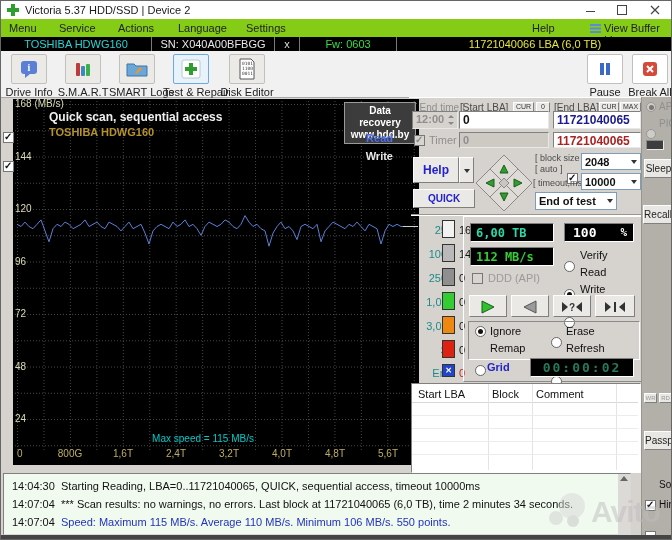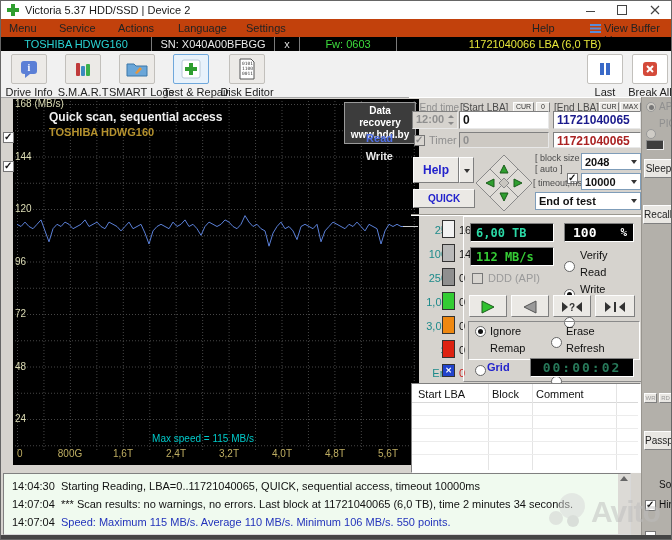--- a/index.html
+++ b/index.html
@@ -3,21 +3,21 @@
 <meta charset="utf-8">
 <style>
   html,body{margin:0;padding:0;background:#888;}
   #app{position:relative;width:672px;height:540px;background:#d6d3ce;font-family:"Liberation Sans",sans-serif;
        font-size:11px;color:#111;overflow:hidden;border:1px solid #666;box-sizing:border-box;}
   .abs{position:absolute;}
   
   .titlebar{left:0;top:0;width:672px;height:18px;background:#fff;border-bottom:1px solid #e6e6e6;}
   .title-text{left:24px;top:3px;font-size:11px;color:#1a1a1a;}
   .winbtn{top:0;width:26px;height:18px;text-align:center;color:#444;cursor:default;}
-  .menubar{left:0;top:18px;width:672px;height:18px;background:#c2410c;}
+  .menubar{left:0;top:18px;width:672px;height:18px;background:#84cc16;}
   .menu-item{top:3px;color:#222;}
   .infobar{left:0;top:36px;width:672px;height:14px;background:#000;display:flex;align-items:center;}
   .seg{height:14px;line-height:14px;text-align:center;border-right:1px solid #7a7a7a;white-space:nowrap;overflow:hidden;}
   
   .toolbar{left:0;top:50px;width:672px;height:46px;background:#f1f1f1;border-bottom:1px solid #a8a8a8;}
   .tbtn{position:absolute;width:56px;top:2px;height:42px;text-align:center;}
   .tbtn .ic{margin:1px auto 0;width:34px;height:28px;background:#eceae7;border:1px solid #c2c0bc;border-radius:2px;
             display:flex;align-items:center;justify-content:center;}
   .tbtn .lb{font-size:11px;color:#222;margin-top:2px;white-space:nowrap;}
   .tbtn.sel .ic{background:#e8f2fb;border:1px solid #6fa8dc;}
@@ -164,21 +164,21 @@
       </div>
       <div class="lb">Disk Editor</div>
     </div>
     <div class="tbtn" style="left:576px">
       <div class="ic" style="background:#fff">
         <svg width="14" height="14">
             <rect x="2" y="1" width="4" height="12" fill="#3a6ac8"></rect>
             <rect x="8" y="1" width="4" height="12" fill="#3a6ac8"></rect>
           </svg>
       </div>
-      <div class="lb">Last</div>
+      <div class="lb">Pause</div>
     </div>
     <div class="tbtn" style="left:626px;width:46px">
       <div class="ic" style="background:#fff">
         <svg width="16" height="16">
             <rect x="1" y="1" width="14" height="14" rx="3" fill="#d44a3a"></rect>
             <path d="M5 5 L11 11 M11 5 L5 11" stroke="#fff" stroke-width="2"></path>
           </svg>
       </div>
       <div class="lb">Break All</div>
     </div>
@@ -297,21 +297,21 @@
     <div class="abs cb on" style="left:158px;top:64px"></div>
     <div class="abs sel-box" style="left:172px;top:55px;width:60px;height:17px">
       <span class="val">2048</span>
         <div class="arrow-dn" style="margin-right:3px"></div>
     </div>
     <div class="abs lbl" style="left:124px;top:80px;font-size:9px">[ timeout,ms ]</div>
     <div class="abs sel-box" style="left:172px;top:75px;width:60px;height:17px">
       <span class="val">10000</span>
         <div class="arrow-dn" style="margin-right:3px"></div>
     </div>
-    <div class="abs sel-box" style="left:126px;top:94px;width:106px;height:18px">
+    <div class="abs sel-box" style="left:126px;top:94px;width:82px;height:18px">
       <span class="val">End of test</span>
         <div class="arrow-dn" style="margin-right:3px"></div>
     </div>
 
     <div class="abs" style="left:2px;top:116px;width:230px;border-top:1px solid #9a978f"></div>
     <div class="abs" style="left:2px;top:117px;width:230px;border-top:1px solid #fff"></div>
 
     <div>
       <div class="abs stat-lb" style="left:0px;top:126px;width:30px">25</div>
       <div class="abs stat-block" style="left: 33px; top: 122px; width: 13px; height: 18px; background: rgb(242, 242, 242);"></div>

